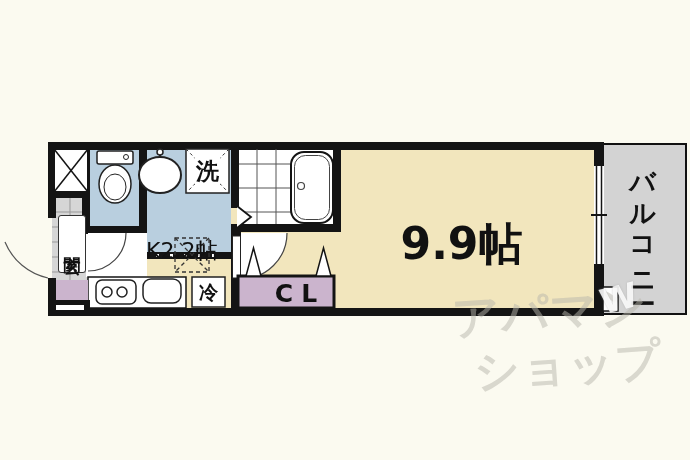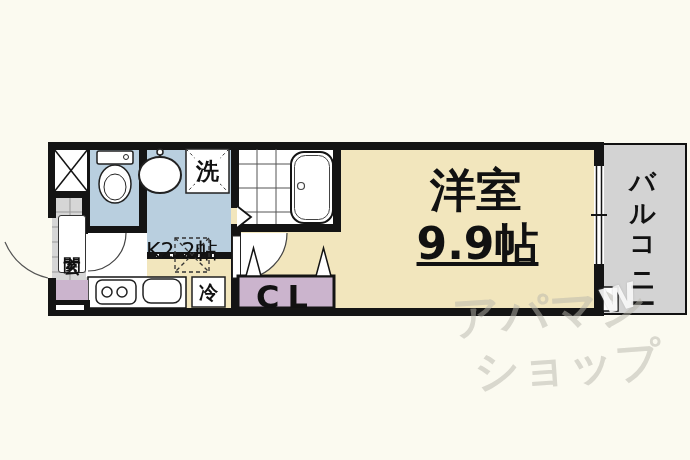--- a/index.html
+++ b/index.html
@@ -158,24 +158,23 @@
 
     <rect x="192" y="277" width="33" height="30" fill="#ffffff" stroke="#222222" stroke-width="1.5"></rect>
 
     <rect x="238" y="276" width="96" height="32" style="fill:var(--c-closet_purple)" stroke="#141414" stroke-width="3"></rect>
     <polygon points="246,276 261,276 253.5,248" fill="#ffffff" stroke="#141414" stroke-width="1.5"></polygon>
     <polygon points="316,276 331,276 323.5,248" fill="#ffffff" stroke="#141414" stroke-width="1.5"></polygon>
   </svg>
 
   <div class="lbl" style="left:146px;top:240px;font-size:22px;font-weight:normal;">K2.2帖</div>
 
-  <div class="lbl center" style="left:398px;top:167px;width:156px;font-size:46px;font-weight:bold;">洋室</div>
-  <div class="lbl center" style="left:385px;top:222px;width:185px;font-size:44px;font-weight:bold;text-decoration:underline;">9.9帖</div>
+  <div class="lbl center" style="left:369px;top:222px;width:185px;font-size:44px;font-weight:bold;">9.9帖</div>
 
-  <div class="lbl center" style="left:238px;top:281px;width:96px;font-size:32px;font-weight:bold;letter-spacing:8px;">CL</div>
+  <div class="lbl center" style="left:252px;top:281px;width:96px;font-size:25px;font-weight:bold;letter-spacing:8px;">CL</div>
 
   <div class="lbl center" style="left:192px;top:283px;width:33px;font-size:19px;font-weight:bold;">冷</div>
 
   <div class="lbl center" style="left:186px;top:160px;width:43px;font-size:23px;font-weight:bold;"><span class="knockout">洗</span></div>
 
   <div class="lbl boxed vtext" style="left:58px;top:215px;width:26px;height:56px;font-size:17px;font-weight:bold;">玄関</div>
 
   <div class="lbl vtext" style="left:630px;top:152px;height:160px;font-size:26px;font-weight:bold;letter-spacing:5px;">バルコニー</div>
 
   <div class="wm" style="left:452px;top:281px;font-size:47px;transform:rotate(-4deg);">アパマン</div>

